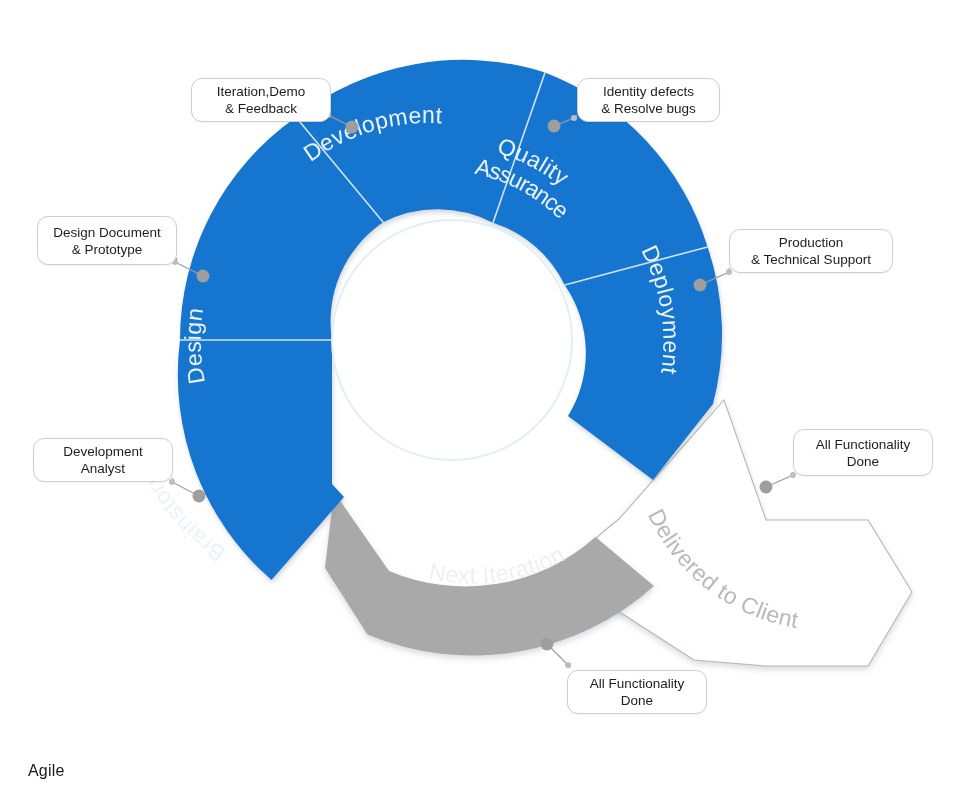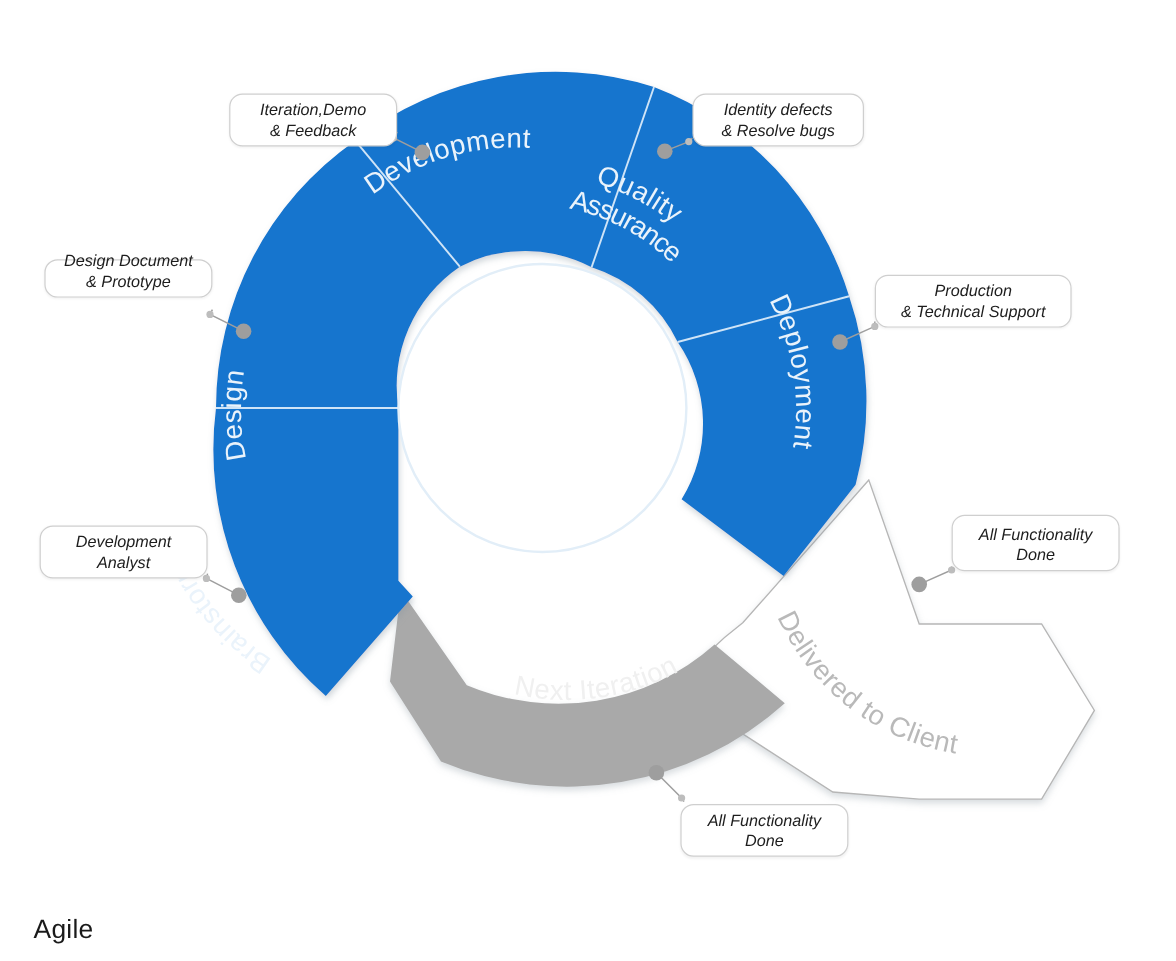--- a/index.html
+++ b/index.html
@@ -47,37 +47,36 @@
     letter-spacing: 0.4px;
   }
   .callout {
     position: absolute;
     box-sizing: border-box;
     background: #ffffff;
     border: 1px solid #cfcfcf;
     border-radius: 11px;
     box-shadow: 0 1px 2px rgba(0,0,0,0.05);
     display: flex;
-    align-items: flex-end;
+    align-items: center;
     justify-content: center;
     text-align: center;
     color: #1d1d1d;
     font-family: "Liberation Sans", sans-serif;
     font-size: 13.5px;
     line-height: 17px;
     white-space: pre-line;
     padding: 4px 8px;
-    font-style: italic;
   }
   #page-title {
     position: absolute;
     left: 28px;
     top: 762px;
     font-family: "Liberation Sans", sans-serif;
-    font-size: 22px;
+    font-size: 16px;
     color: #1a1a1a;
     letter-spacing: 0.2px;
   }
 </style>
 </head>
 <body>
 
 <div id="stage">
 
   <svg class="diagram" viewBox="0 0 980 801">
@@ -211,21 +210,21 @@
         <circle cx="568" cy="665" r="3" fill="#bdbdbd"></circle>
         <circle cx="547" cy="644" r="6.5" fill="#9E9E9E"></circle>
       </g>
   </svg>
 
   <div id="callouts">
       <div class="callout" style="left: 191px; top: 78px; width: 140px; height: 44px;"><span>Iteration,Demo
 &amp; Feedback</span></div>
       <div class="callout" style="left: 577px; top: 78px; width: 143px; height: 44px;"><span>Identity defects
 &amp; Resolve bugs</span></div>
-      <div class="callout" style="left: 37px; top: 216px; width: 140px; height: 32px;"><span>Design Document
+      <div class="callout" style="left: 37px; top: 216px; width: 140px; height: 49px;"><span>Design Document
 &amp; Prototype</span></div>
       <div class="callout" style="left: 729px; top: 229px; width: 164px; height: 44px;"><span>Production
 &amp; Technical Support</span></div>
       <div class="callout" style="left: 33px; top: 438px; width: 140px; height: 44px;"><span>Development
 Analyst</span></div>
       <div class="callout" style="left: 793px; top: 429px; width: 140px; height: 47px;"><span>All Functionality
 Done</span></div>
       <div class="callout" style="left: 567px; top: 670px; width: 140px; height: 44px;"><span>All Functionality
 Done</span></div>
     </div>

